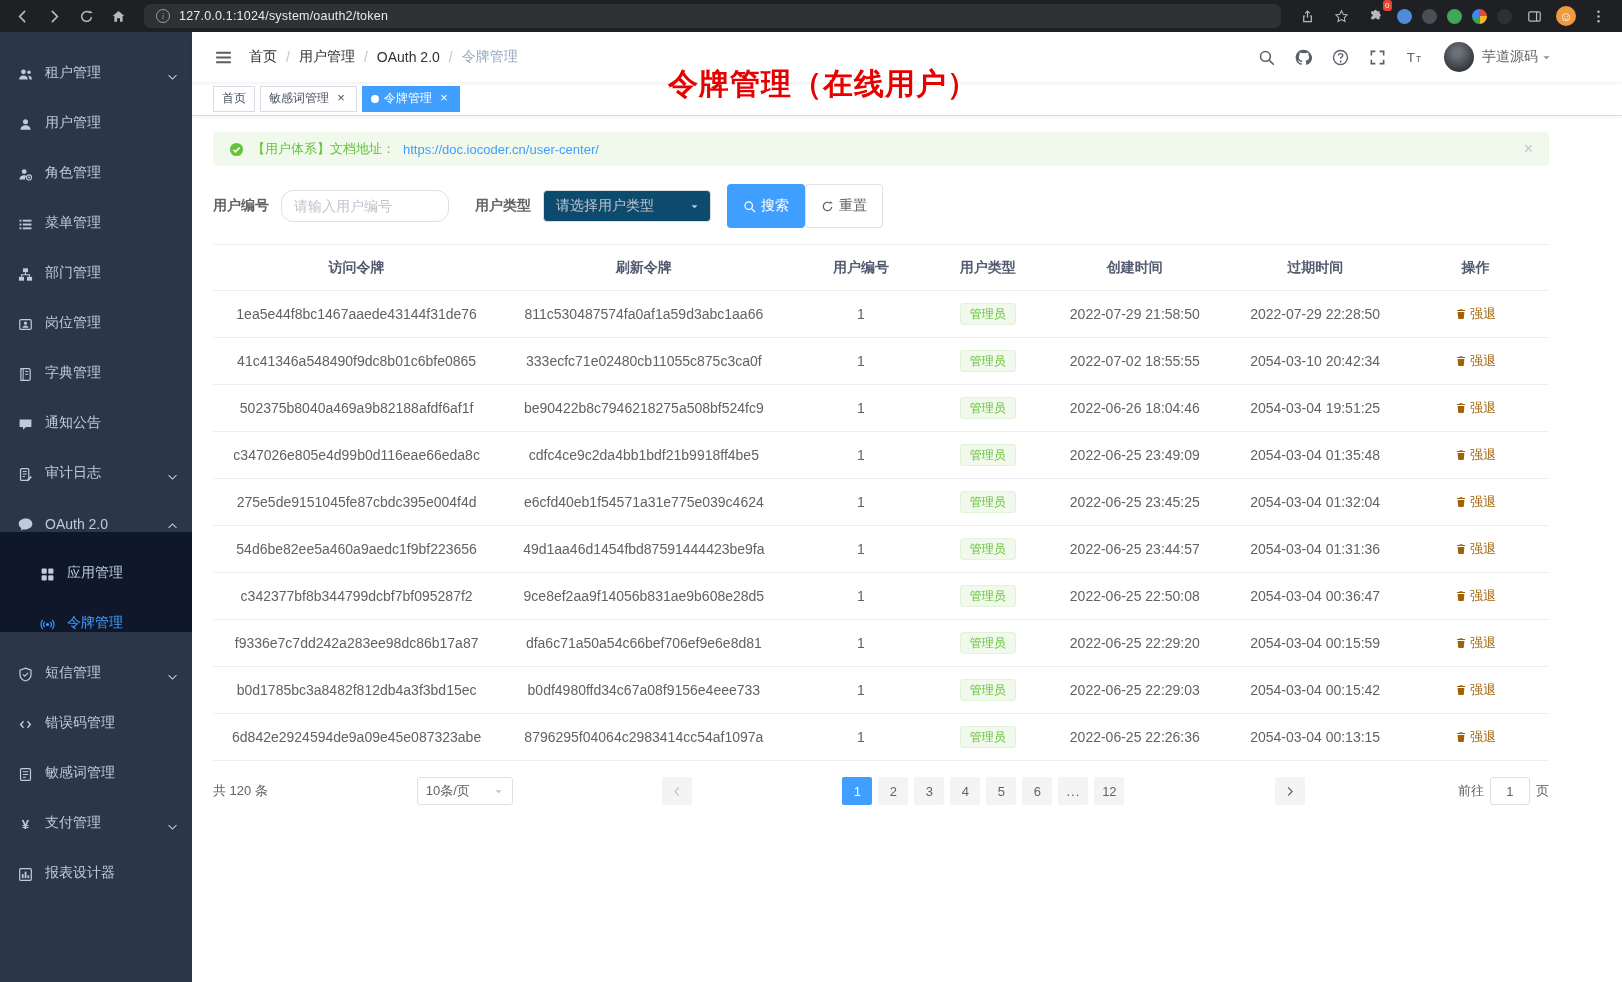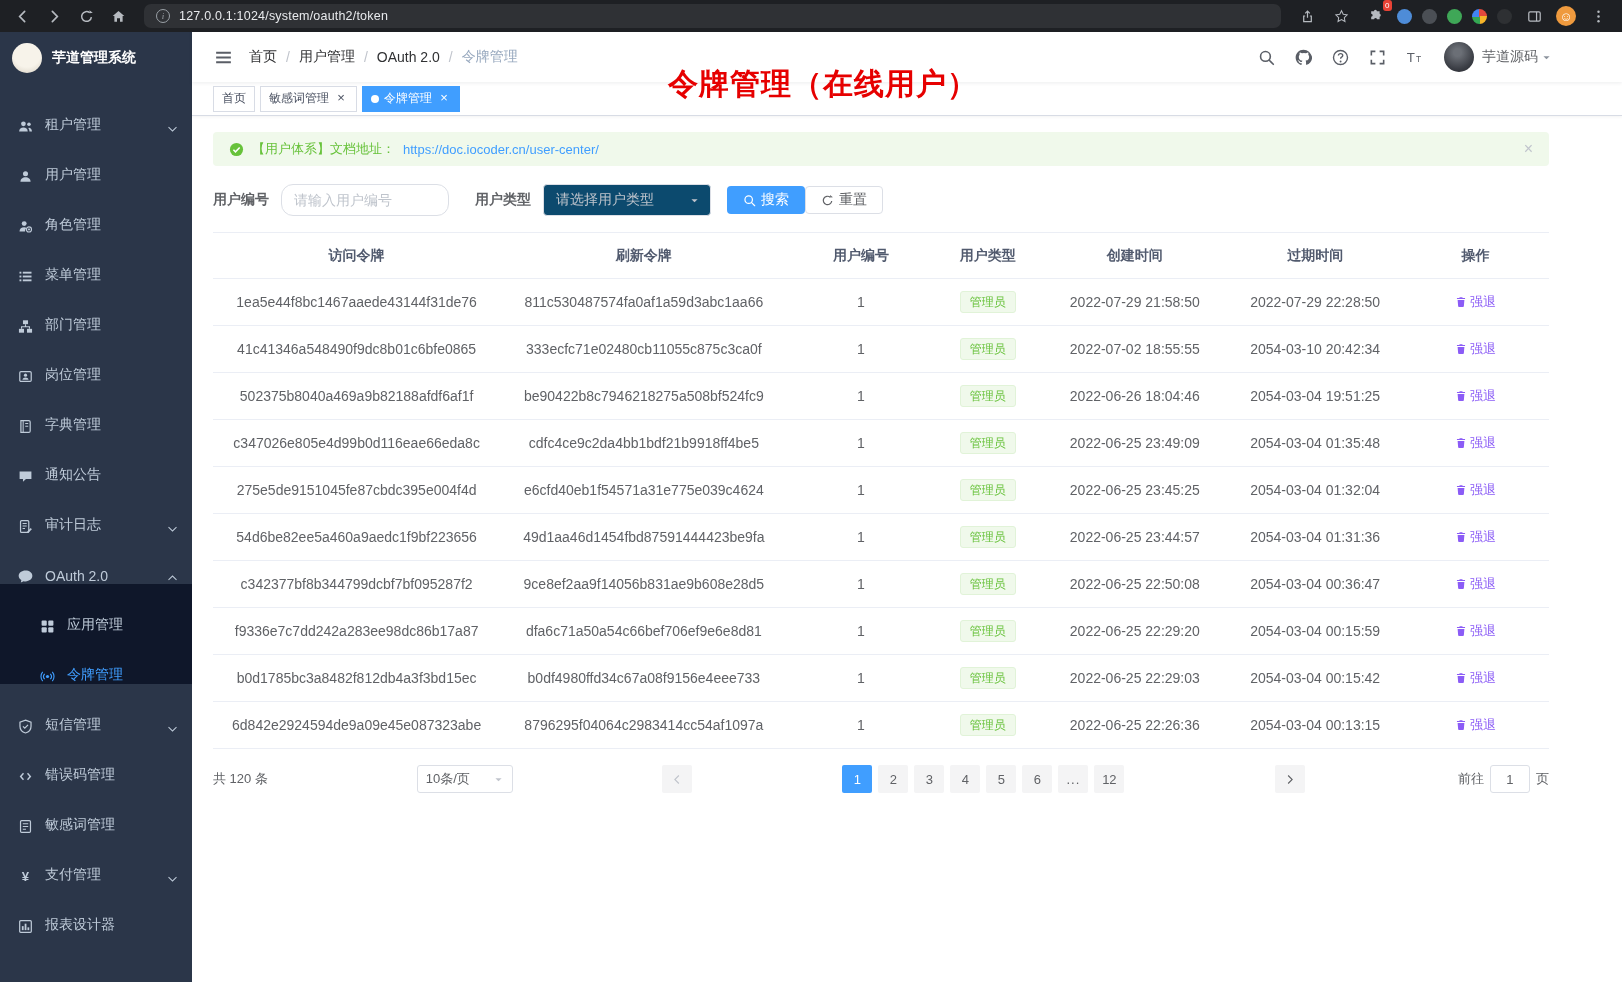--- a/index.html
+++ b/index.html
@@ -66,30 +66,30 @@
   .alert-close{margin-left:auto;color:#c0c4cc;font-size:16px;cursor:pointer}
 
   .filter{display:flex;align-items:center;margin-top:18px}
   .f-label{font-weight:700;color:#606266;margin-right:12px;white-space:nowrap}
   .lbl2{margin-left:26px}
   .f-input{width:168px;height:32px;border:1px solid #dcdfe6;border-radius:12px;padding:0 12px;font-size:14px;color:#606266;outline:none;font-family:inherit}
   .f-input::placeholder{color:#bfc4cc}
   .f-select{width:168px;height:32px;border:1px solid #dcdfe6;border-radius:4px;padding:0 10px 0 12px;display:flex;align-items:center;justify-content:space-between;font-size:14px;cursor:pointer;background:#0c4a6e}
   .sel-placeholder{color:#bfc4cc;white-space:nowrap}
   .sel-caret{color:#c0c4cc;font-size:11px;display:flex}
-  .btn{height:28px;display:inline-flex;align-items:center;gap:5px;padding:0 15px;border-radius:4px;font-size:14px;cursor:pointer;border:1px solid transparent;font-family:Liberation Serif, serif;white-space:nowrap}
+  .btn{height:44px;display:inline-flex;align-items:center;gap:5px;padding:0 15px;border-radius:4px;font-size:14px;cursor:pointer;border:1px solid transparent;font-family:Liberation Serif, serif;white-space:nowrap}
   .btn-primary{background:#409eff;color:#fff;margin-left:16px}
   .btn-plain{background:#fff;border-color:#dcdfe6;color:#606266;margin-left:0}
   .btn-icon{font-size:13px;display:flex}
 
   .data-table{width:100%;border-collapse:collapse;margin-top:16px;font-size:14px;table-layout:fixed}
   .data-table th{height:46px;font-weight:700;color:#515a6e;border-bottom:1px solid #ebeef5;border-top:1px solid #ebeef5;text-align:center;white-space:nowrap}
   .data-table td{height:47px;border-bottom:1px solid #ebeef5;text-align:center;color:#606266;white-space:nowrap;overflow:hidden}
   .tag-success{display:inline-block;height:22px;line-height:20px;padding:0 9px;background:#f0f9eb;border:1px solid #e1f3d8;border-radius:3px;color:#67c23a;font-size:12px}
-  .action-link{color:#8b5cf6;font-size:13px;display:inline-flex;align-items:center;gap:3px;cursor:pointer;text-decoration:none}
+  .action-link{color:#a16207;font-size:13px;display:inline-flex;align-items:center;gap:3px;cursor:pointer;text-decoration:none}
   .action-link .svg-icon{font-size:12px}
 
   .pagination{display:flex;align-items:center;justify-content:space-between;margin-top:16px;font-size:13px;color:#606266;gap:8px}
   .pg-size{width:96px;height:28px;border:1px solid #dcdfe6;border-radius:3px;display:flex;align-items:center;justify-content:space-between;padding:0 8px;font-size:13px;color:#606266;cursor:pointer;background:#fff}
   .pager{display:flex;align-items:center;gap:6px;margin:0 2px}
   .pager-btn{min-width:30px;height:28px;background:#f4f4f5;border-radius:2px;display:inline-flex;align-items:center;justify-content:center;padding:0 4px;color:#606266;font-size:13px;cursor:pointer}
   .pager-btn.active{background:#409eff;color:#fff}
   .pager-btn.ellipsis{letter-spacing:1px}
   .pager-btn.disabled{color:#c0c4cc}
   .goto{display:flex;align-items:center;gap:6px;margin-left:4px}
@@ -163,24 +163,20 @@
           <circle cx="8" cy="3" r="1.3"></circle>
           <circle cx="8" cy="8" r="1.3"></circle>
           <circle cx="8" cy="13" r="1.3"></circle>
         </svg>
       </span>
     </div>
 </div>
 
 <div class="app">
   <aside class="sidebar">
-    <div class="logo-row">
-      <span class="logo-avatar"></span>
-      <span class="logo-title">芋道管理系统</span>
-    </div>
     <nav class="menu">
         <div class="menu-item">
           <span class="mi-icon">
             <svg class="svg-icon" viewBox="0 0 16 16" fill="currentColor">
               <circle cx="5.8" cy="5.1" r="2.5"></circle>
               <path d="M1.2 13.3c0-2.6 2-4.3 4.6-4.3s4.6 1.7 4.6 4.3z"></path>
               <circle cx="11.7" cy="5.5" r="1.9"></circle>
               <path d="M12 9.2c1.8.4 2.9 1.9 2.9 4.1h-2.7c0-1.6-.5-2.9-1.3-3.8z"></path>
             </svg>
           </span>

